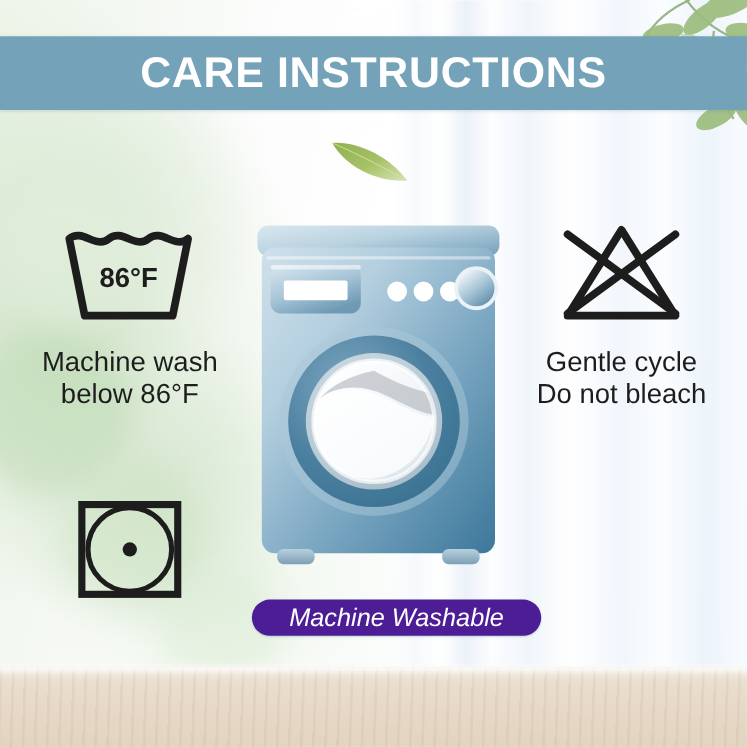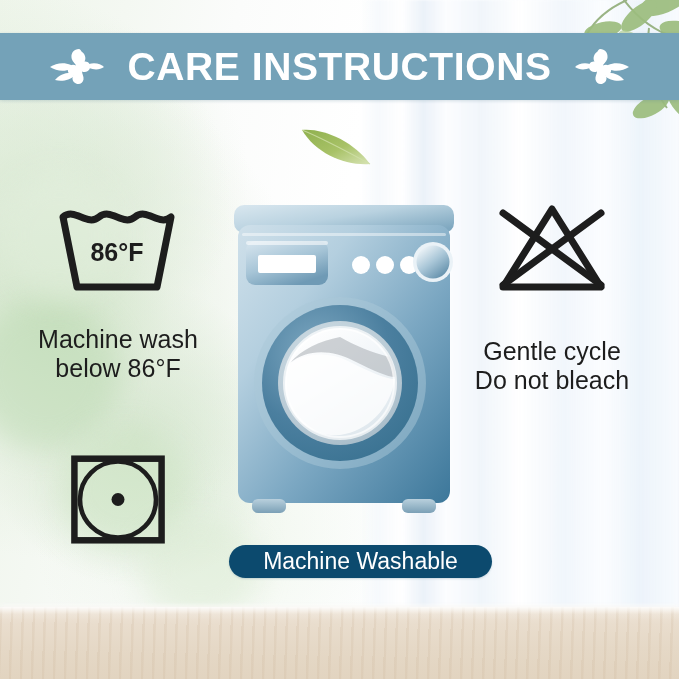--- a/index.html
+++ b/index.html
@@ -59,51 +59,51 @@
   .leaf svg{display:block;}
 
   
   .foliage{position:absolute;top:-14px;right:-10px;width:190px;height:200px;}
   .foliage svg{display:block;}
 
   
   .banner{position:absolute;left:0;right:0;top:33px;height:67px;
     background:#74a2b8;
     display:flex;align-items:center;justify-content:center;gap:22px;
-    box-shadow:0 1px 3px rgba(90,130,150,.25);}
+    box-shadow:0 1px 3px rgba(90,130,150,.25);flex-direction:column;}
   .banner-title{color:#ffffff;font-size:39px;font-weight:700;letter-spacing:.6px;
     white-space:nowrap;line-height:1;}
   .fleur{width:56px;height:44px;flex:0 0 auto;}
   .fleur svg{display:block;}
   .fleur.right{transform:scaleX(-1);}
 
   
   .cell{position:absolute;width:220px;display:flex;flex-direction:column;
     align-items:center;}
   .cell-icon{height:112px;display:flex;align-items:center;justify-content:flex-end;}
   .cell-icon svg{display:block;}
-  .cell-caption{margin-top:20px;text-align:center;color:#1d1d1d;
+  .cell-caption{margin-top:10px;text-align:center;color:#1d1d1d;
     font-size:25px;line-height:1.16;white-space:pre-line;}
 
   #cell-wash{left:8px;top:193px;}
-  #cell-bleach{left:442px;top:193px;gap:12px;}
+  #cell-bleach{left:455px;top:193px;}
   #cell-dry{left:8px;top:443px;}
   #cell-iron{left:455px;top:443px;}
 
   .tub-temp{font-size:25px;font-weight:700;fill:#1d1d1d;}
 
   
   .machine{position:absolute;left:228px;top:203px;width:232px;height:330px;}
   .machine svg{display:block;}
 
   
   .badge{position:absolute;left:229px;top:545px;width:263px;height:33px;
-    background:#0c4a6e;border-radius:17px;
+    background:#4c1d95;border-radius:17px;
     display:flex;align-items:center;justify-content:center;
-    box-shadow:0 1px 2px rgba(95,135,156,.3);}
+    box-shadow:0 1px 2px rgba(95,135,156,.3);font-style:italic;}
   .badge-label{color:#ffffff;font-size:23px;line-height:1;white-space:nowrap;}
 </style>
 </head>
 <body>
 
 <div id="stage">
 
   <div class="bg-base"></div>
   <div class="bg-curtain"></div>
   <div class="bg-blur-dot" style="left:-30px;top:300px;width:150px;height:150px;background:rgba(190,219,180,.55);"></div>

